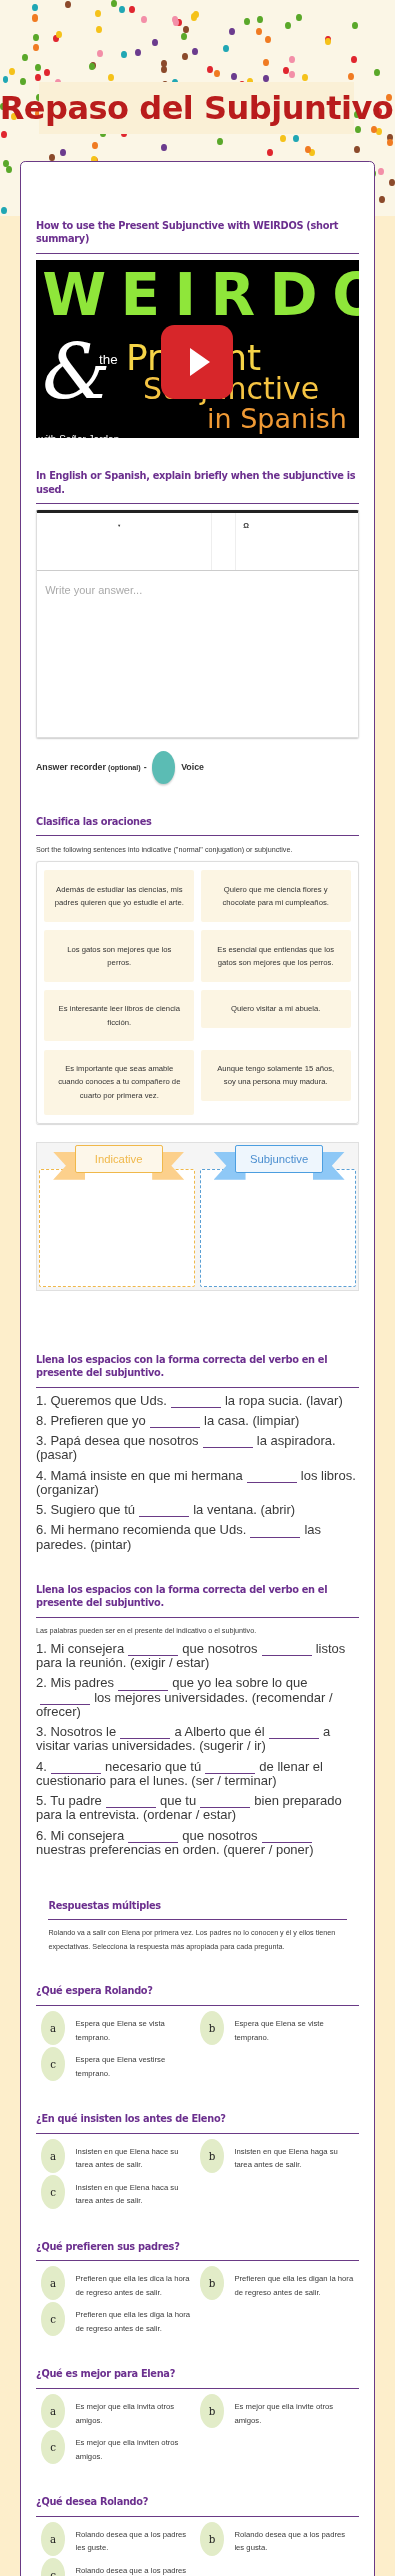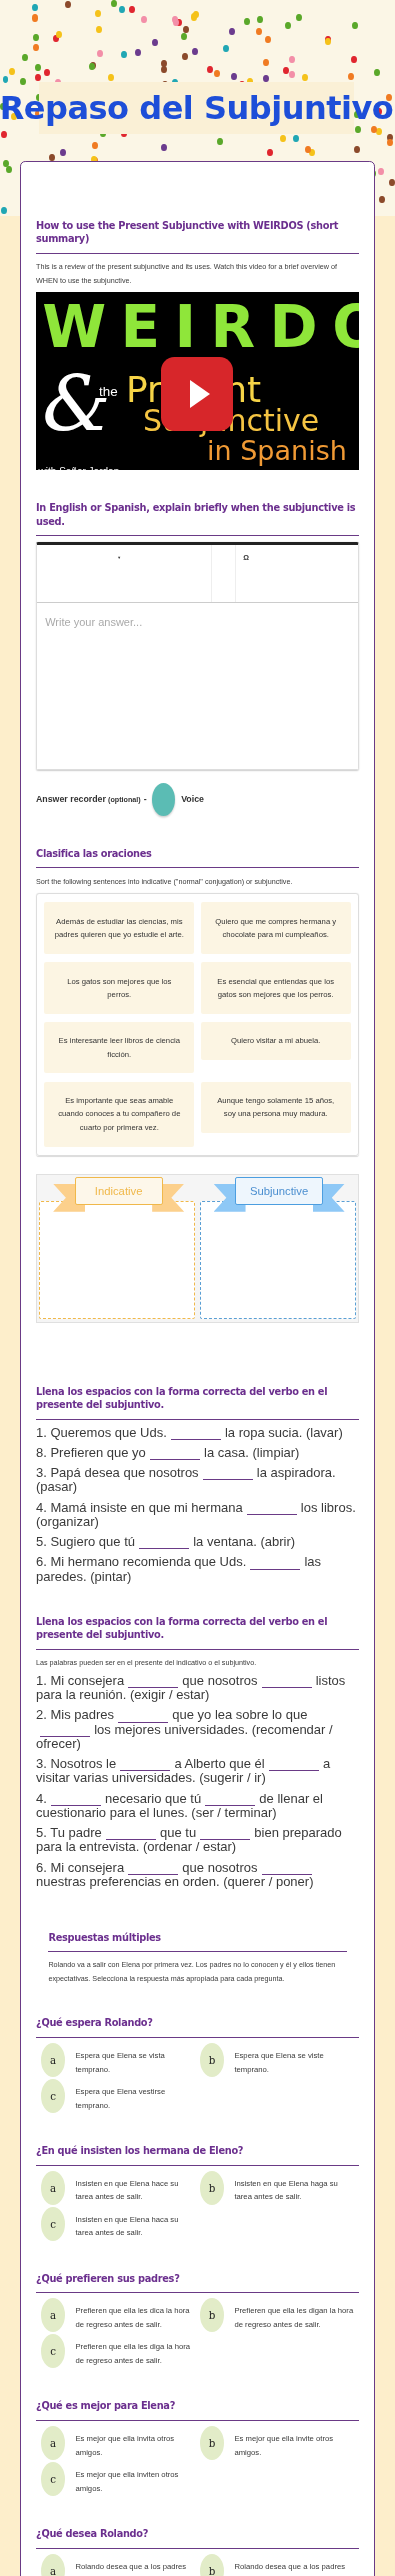--- a/index.html
+++ b/index.html
@@ -23,21 +23,21 @@
   .title-wrap {
     position: absolute;
     left: 39px; top: 82px;
     width: 315px; height: 52px;
     background: #faf0d6;
     display: flex; align-items: center; justify-content: center;
   }
   .title {
     font-family: "DejaVu Sans", sans-serif;
     font-size: 32px;
-    color: #1d4ed8;
+    color: #b91c1c;
     letter-spacing: -0.5px;
     white-space: nowrap;
   }
   .card {
     position: absolute;
     left: 20px; top: 161px;
     width: 355px;
     background: #fff;
     border: 1.5px solid #6a3a86;
     border-radius: 5.2px;
@@ -357,21 +357,20 @@
     </div>
   <div class="title-wrap">
     <h1 class="title">Repaso del Subjuntivo</h1>
   </div>
 </div>
 
 <div class="card">
 
   <section class="section">
     <h2 class="section-title">How to use the Present Subjunctive with WEIRDOS (short summary)</h2>
-    <p class="body-text">This is a review of the present subjunctive and its uses.  Watch this video for a brief overview of WHEN to use the subjunctive.</p>
     <div class="video">
       <div class="weirdos">WEIRDOS</div>
       <div class="amp">&amp;</div>
       <div class="the">the</div>
       <div class="present">Present</div>
       <div class="subj">Subjunctive</div>
       <div class="inspan">in Spanish</div>
       <div class="senor">with Señor Jordan</div>
       <div class="play">
         <span class="tri"></span>
@@ -398,21 +397,21 @@
       <span class="voice-dot"></span>
       <span>Voice</span>
     </div>
   </section>
 
   <section class="section">
     <h2 class="section-title">Clasifica las oraciones</h2>
     <p class="body-text">Sort the following sentences into indicative ("normal" conjugation) or subjunctive.</p>
     <div class="sort-box">
       <div class="sort-item">Además de estudiar las ciencias, mis padres quieren que yo estudie el arte.</div>
-      <div class="sort-item">Quiero que me compres hermana y chocolate para mi cumpleaños.</div>
+      <div class="sort-item">Quiero que me ciencia flores y chocolate para mi cumpleaños.</div>
       <div class="sort-item">Los gatos son mejores que los perros.</div>
       <div class="sort-item">Es esencial que entiendas que los gatos son mejores que los perros.</div>
       <div class="sort-item">Es interesante leer libros de ciencia ficción.</div>
       <div class="sort-item">Quiero visitar a mi abuela.</div>
       <div class="sort-item">Es importante  que seas amable cuando conoces a tu compañero de cuarto por primera vez.</div>
       <div class="sort-item">Aunque tengo solamente 15 años, soy una persona muy madura.</div>
     </div>
     <div class="buckets">
       <div class="bucket">
         <div class="ribbon">
@@ -477,21 +476,21 @@
             <span class="mc-badge">b</span>
             <span class="mc-text">Espera que Elena se viste temprano.</span>
           </div>
           <div class="mc-opt">
             <span class="mc-badge">c</span>
             <span class="mc-text">Espera que Elena vestirse temprano.</span>
           </div>
         </div>
       </section>
       <section class="section">
-        <h2 class="section-title">¿En qué insisten los hermana de Eleno?</h2>
+        <h2 class="section-title">¿En qué insisten los antes de Eleno?</h2>
         <div class="mc-grid">
           <div class="mc-opt">
             <span class="mc-badge">a</span>
             <span class="mc-text">Insisten en que Elena hace su tarea antes de salir.</span>
           </div>
           <div class="mc-opt">
             <span class="mc-badge">b</span>
             <span class="mc-text">Insisten en que Elena haga su tarea antes de salir.</span>
           </div>
           <div class="mc-opt">

